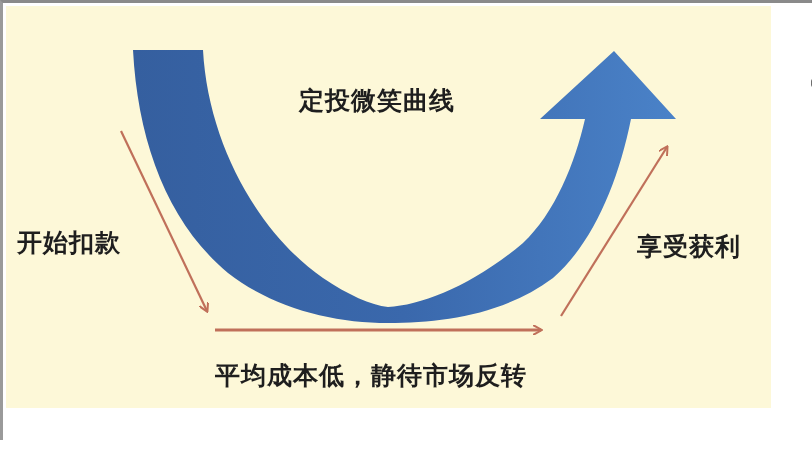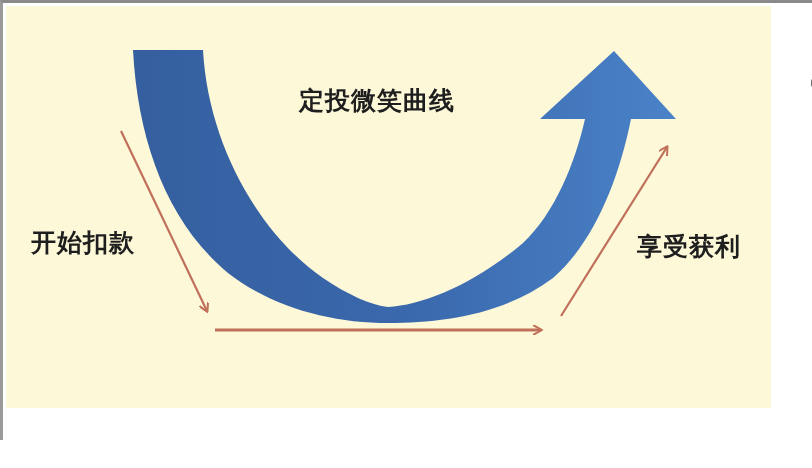--- a/index.html
+++ b/index.html
@@ -33,21 +33,21 @@
     .label {
       position: absolute;
       font-weight: bold;
       color: #1e1e1e;
       font-size: 25px;
       letter-spacing: 1px;
       white-space: nowrap;
       line-height: 1;
     }
     .title-label { left: 296px; top: 85px; font-size: 25px; }
-    .start-label { left: 28px; top: 227px; }
+    .start-label { left: 14px; top: 227px; }
     .profit-label { left: 634px; top: 221px; margin-top: 10px; }
     .bottom-label { left: 212px; top: 360px; font-size: 25px; }
     .edge-mark {
       position: absolute;
       left: 808px; top: 76px;
       width: 4px; height: 8px;
       background: #4a4a4a;
       border-radius: 2px;
       opacity: 0.8;
     }
@@ -92,15 +92,16 @@
     <g>
       <line x1="118" y1="128" x2="204" y2="308" stroke="#c0705a" stroke-width="2.2" marker-end="url(#arrowHead)"></line>
       <line x1="212" y1="327" x2="538" y2="327" stroke="#c0705a" stroke-width="3" marker-end="url(#arrowHead)"></line>
       <line x1="558" y1="313" x2="664" y2="144" stroke="#c0705a" stroke-width="2.2" marker-end="url(#arrowHead)"></line>
     </g>
   </svg>
 
   <div class="label title-label">定投微笑曲线</div>
   <div class="label start-label">开始扣款</div>
   <div class="label profit-label">享受获利</div>
+  <div class="label bottom-label">平均成本低，静待市场反转</div>
 
   <div class="edge-mark"></div>
 </div>
 
 </body></html>

